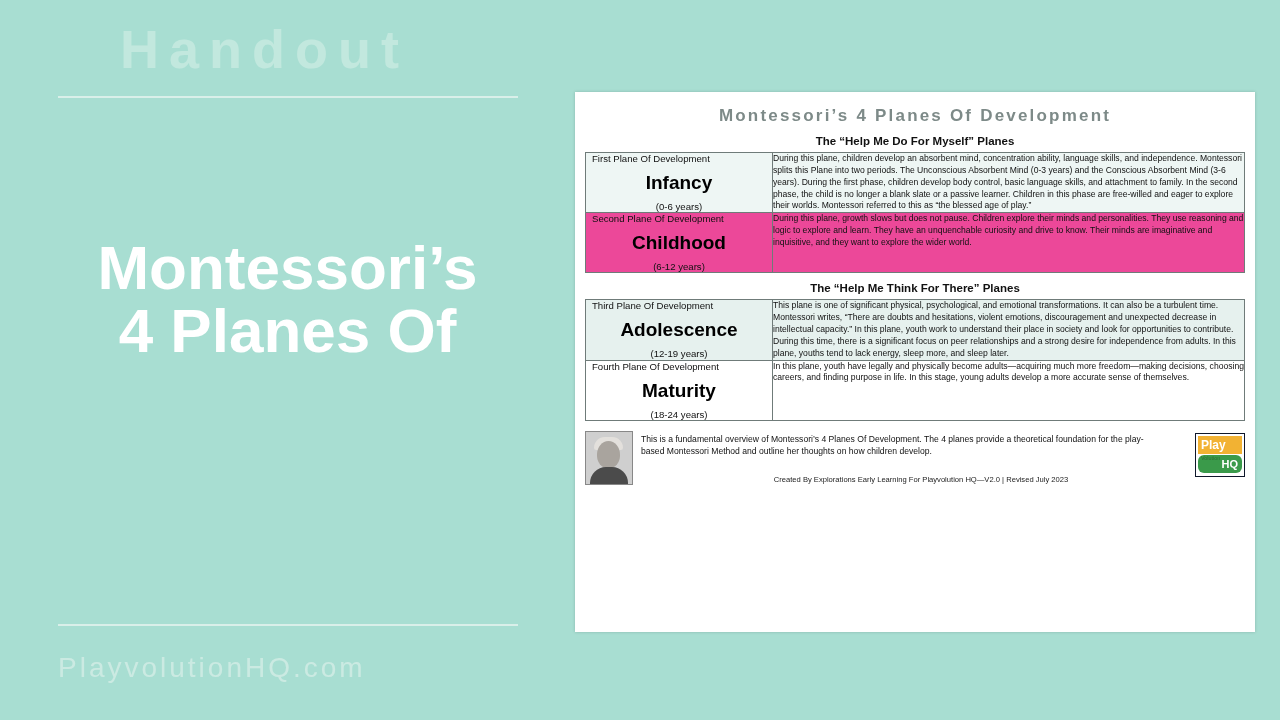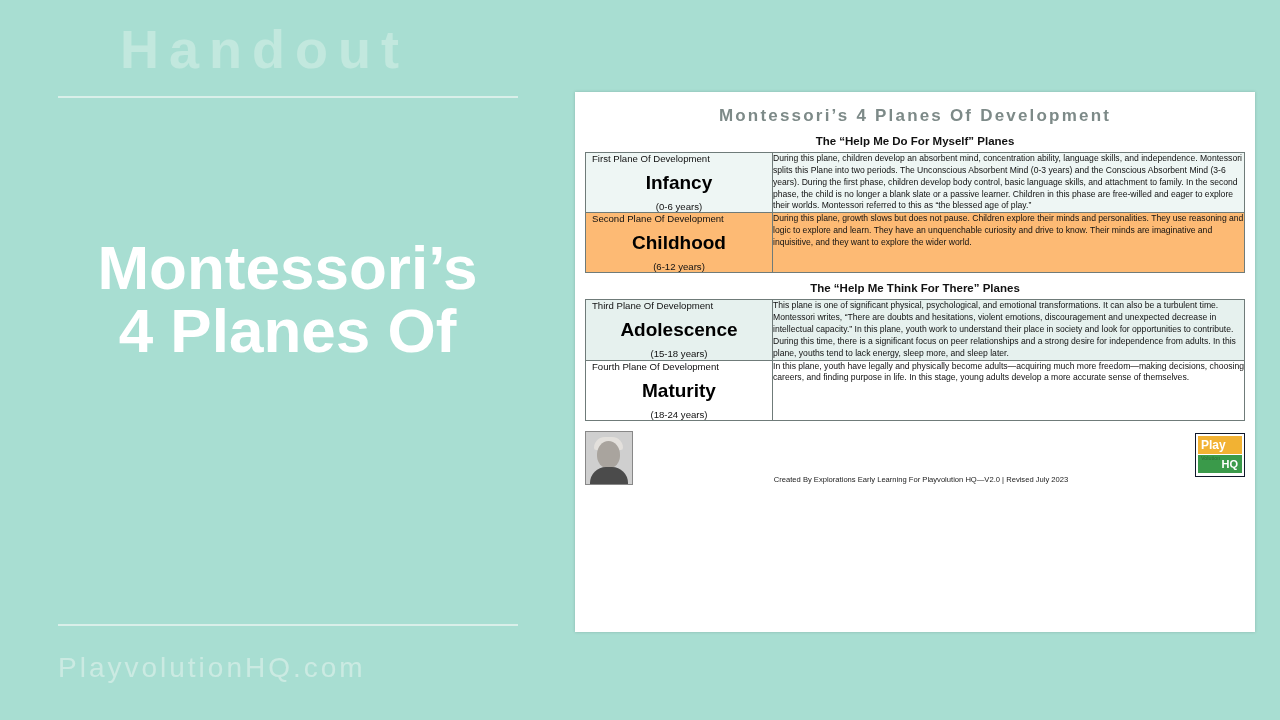--- a/index.html
+++ b/index.html
@@ -144,21 +144,21 @@
     font-size: 19px;
     font-weight: bold;
     color: #000;
     margin: 8px 0 7px 0;
   }
   .plane-ages {
     font-size: 9.6px;
     color: #111;
   }
   .tint-1 td { background: #eef6f4; margin-left: 24px; }
-  .tint-2 td { background: #fdba74; }
+  .tint-2 td { background: #ec4899; }
   .tint-3 td { background: #e6f1ee; }
   .tint-4 td { background: #ffffff; }
 
   
   .footer {
     position: relative;
     margin-top: 10px;
     height: 74px;
   }
   .portrait {
@@ -259,20 +259,21 @@
     width: 44px;
     height: 18px;
     background: #3a9a4a;
     color: #fff;
     font-size: 11px;
     font-weight: bold;
     line-height: 18px;
     text-align: right;
     padding-right: 4px;
     box-sizing: border-box;
+    border-radius: 6px;
   }
 </style>
 </head>
 <body>
 
 <div class="stage">
 
   <div class="left-panel">
     <div class="handout-word">Handout</div>
     <div class="rule-top"></div>
@@ -315,41 +316,42 @@
         </table>
 
       <div class="section-head">The “Help Me Think For There” Planes</div>
 
       <table class="planes">
         <tbody>
             <tr class="tint-3">
           <td class="label-cell">
             <div class="plane-kicker">Third Plane Of Development</div>
             <div class="plane-name">Adolescence</div>
-            <div class="plane-ages">(15-18 years)</div>
+            <div class="plane-ages">(12-19 years)</div>
           </td>
           <td class="desc-cell">This plane is one of significant physical, psychological, and emotional transformations. It can also be a turbulent time. Montessori writes, “There are doubts and hesitations, violent emotions, discouragement and unexpected decrease in intellectual capacity.” In this plane, youth work to understand their place in society and look for opportunities to contribute. During this time, there is a significant focus on peer relationships and a strong desire for independence from adults. In this plane, youths tend to lack energy, sleep more, and sleep later.</td>
         </tr>
         <tr class="tint-4">
           <td class="label-cell">
             <div class="plane-kicker">Fourth Plane Of Development</div>
             <div class="plane-name">Maturity</div>
             <div class="plane-ages">(18-24 years)</div>
           </td>
           <td class="desc-cell">In this plane, youth have legally and physically become adults—acquiring much more freedom—making decisions, choosing careers, and finding purpose in life. In this stage, young adults develop a more accurate sense of themselves.</td>
         </tr>
       </tbody>
         </table>
 
       <div class="footer">
         <div class="portrait">
           <div class="hair"></div>
           <div class="head"></div>
           <div class="body"></div>
         </div>
+        <div class="footer-text">This is a fundamental overview of Montessori’s 4 Planes Of Development. The 4 planes provide a theoretical foundation for the play-based Montessori Method and outline her thoughts on how children develop.</div>
         <div class="credit">Created By Explorations Early Learning For Playvolution HQ—V2.0 | Revised July 2023</div>
         <div class="logo">
           <div class="l-top">Play</div>
           <div class="l-bot">HQ</div>
           <div class="l-mid">Volution</div>
         </div>
       </div>
 
     </div>
   </div>

